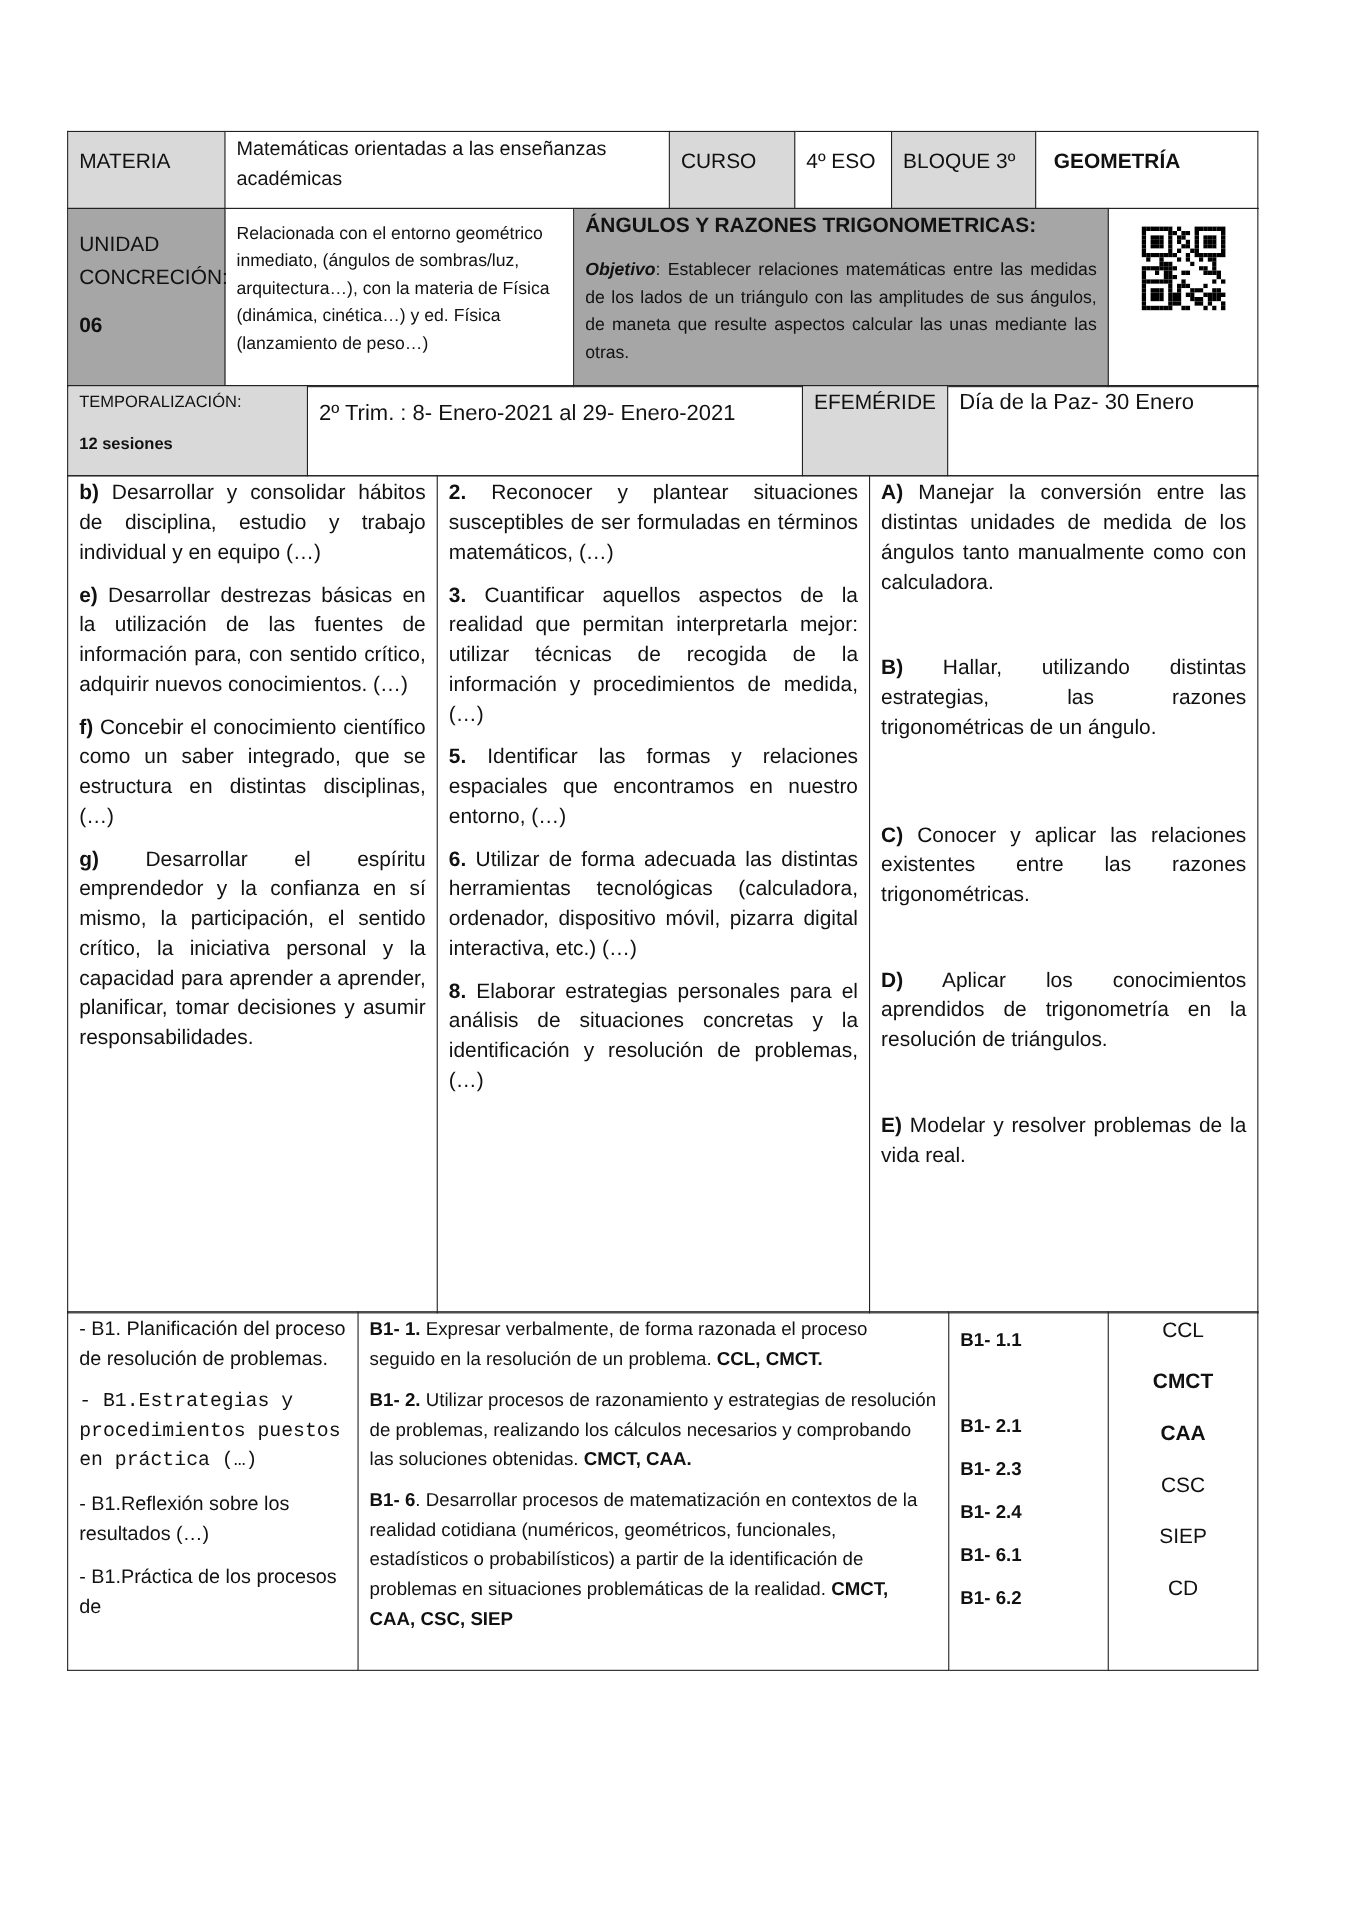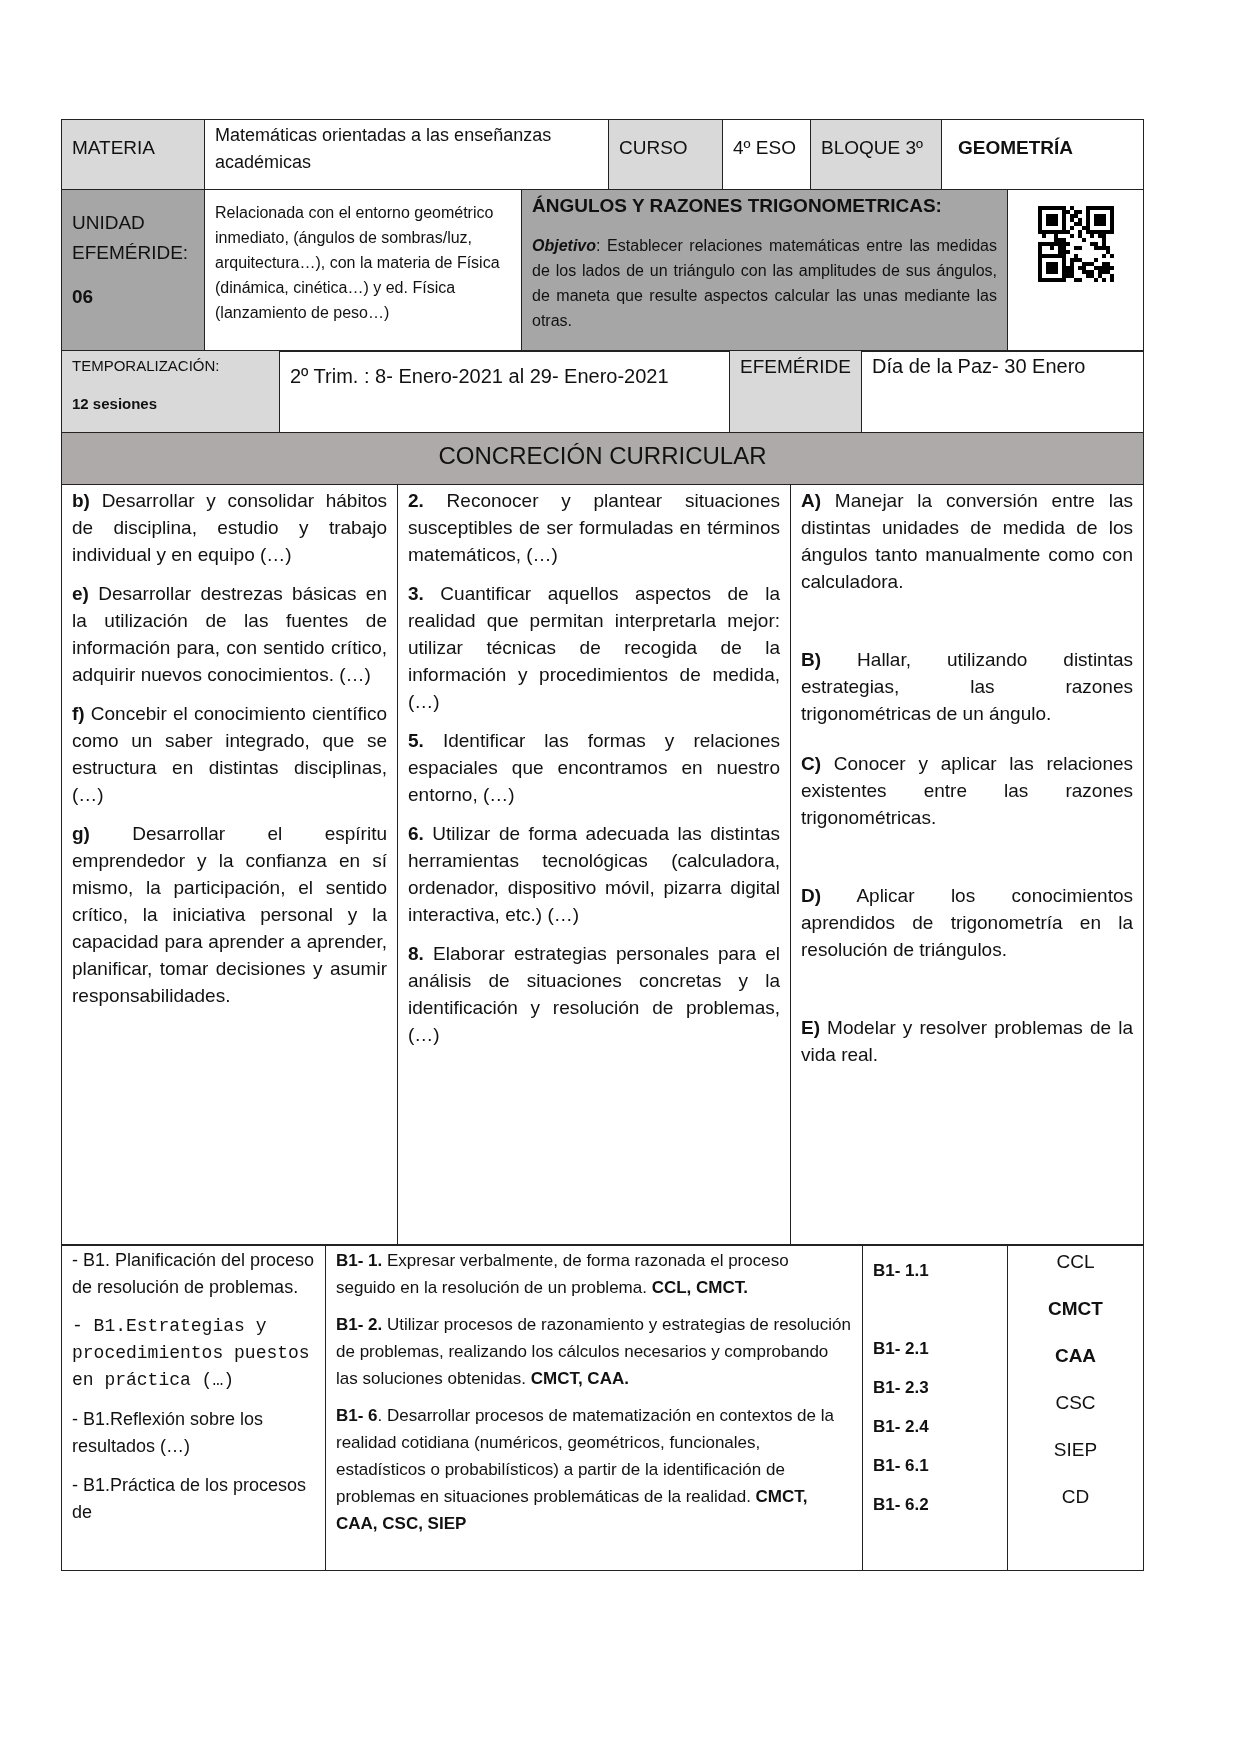--- a/index.html
+++ b/index.html
@@ -69,21 +69,21 @@
       <col style="width:143px">
         <col style="width:317px">
         <col style="width:486px">
         <col style="width:136px">
     </colgroup>
     <tbody>
         <tr style="height:162px">
       <td class="gray-d">
         <div class="cell" style="padding-top:18px;line-height:30px;">
           <div>UNIDAD</div>
-          <div>EFEMÉRIDE:</div>
+          <div>CONCRECIÓN:</div>
           <div style="margin-top:14px;font-weight:bold;">06</div>
         </div>
       </td>
       <td>
         <div class="cell small" style="padding-top:10px;">Relacionada con el entorno geométrico inmediato, (ángulos de sombras/luz, arquitectura…), con la materia de Física (dinámica, cinética…) y ed. Física (lanzamiento de peso…)</div>
       </td>
       <td class="gray-d">
         <div class="cell" style="padding-top:2px;">
           <div style="font-weight:bold;font-size:19px;margin-bottom:14px;">ÁNGULOS Y RAZONES TRIGONOMETRICAS:</div>
           <div class="just small"><b><i>Objetivo</i></b><span>: Establecer relaciones matemáticas entre las medidas de los lados de un triángulo con las amplitudes de sus ángulos, de maneta que resulte aspectos calcular las unas mediante las otras.</span></div>
@@ -486,25 +486,20 @@
   </tbody>
     </table>
 
   <table style="margin-top:-1.5px">
     <colgroup>
       <col style="width:336px">
         <col style="width:393px">
         <col style="width:353px">
     </colgroup>
     <tbody>
-        <tr style="height:52px">
-      <td colspan="3" class="gray-m">
-        <div class="center" style="font-size:24px;line-height:42px;padding-top:2px;">CONCRECIÓN CURRICULAR</div>
-      </td>
-    </tr>
     <tr style="height:761px">
       <td>
         <div class="cell" style="padding-top:2px;" id="etapa-list">
               <p class="para" style="margin-bottom: 12px;"><b>b)</b><span> Desarrollar y consolidar hábitos de disciplina, estudio y trabajo individual y en equipo (…)</span></p>
               <p class="para" style="margin-bottom: 12px;"><b>e)</b><span> Desarrollar destrezas básicas en la utilización de las fuentes de información para, con sentido crítico, adquirir nuevos conocimientos. (…)</span></p>
               <p class="para" style="margin-bottom: 12px;"><b>f)</b><span> Concebir el conocimiento científico como un saber integrado, que se estructura en distintas disciplinas, (…)</span></p>
               <p class="para" style="margin-bottom: 12px;"><b>g)</b><span> Desarrollar el espíritu emprendedor y la confianza en sí mismo, la participación, el sentido crítico, la iniciativa personal y la capacidad para aprender a aprender, planificar, tomar decisiones y asumir responsabilidades.</span></p>
             </div>
       </td>
       <td>
@@ -512,21 +507,21 @@
               <p class="para" style="margin-bottom: 12px;"><b>2.</b><span> Reconocer y plantear situaciones susceptibles de ser formuladas en términos matemáticos, (…)</span></p>
               <p class="para" style="margin-bottom: 12px;"><b>3.</b><span> Cuantificar aquellos aspectos de la realidad que permitan interpretarla mejor: utilizar técnicas de recogida de la información y procedimientos de medida, (…)</span></p>
               <p class="para" style="margin-bottom: 12px;"><b>5.</b><span> Identificar las formas y relaciones espaciales que encontramos en nuestro entorno, (…)</span></p>
               <p class="para" style="margin-bottom: 12px;"><b>6.</b><span> Utilizar de forma adecuada las distintas herramientas tecnológicas (calculadora, ordenador, dispositivo móvil, pizarra digital interactiva, etc.) (…)</span></p>
               <p class="para" style="margin-bottom: 12px;"><b>8.</b><span> Elaborar estrategias personales para el análisis de situaciones concretas y la identificación y resolución de problemas, (…)</span></p>
             </div>
       </td>
       <td>
         <div class="cell" style="padding-top:2px;" id="didacticos-list">
               <p class="para" style="margin-bottom: 51px;"><b>A)</b><span> Manejar la conversión entre las distintas unidades de medida de los ángulos tanto manualmente como con calculadora.</span></p>
-              <p class="para" style="margin-bottom: 23px;"><b>B)</b><span> Hallar, utilizando distintas estrategias, las razones trigonométricas de un ángulo.</span></p>
+              <p class="para" style="margin-bottom: 71px;"><b>B)</b><span> Hallar, utilizando distintas estrategias, las razones trigonométricas de un ángulo.</span></p>
               <p class="para" style="margin-bottom: 51px;"><b>C)</b><span> Conocer y aplicar las relaciones existentes entre las razones trigonométricas.</span></p>
               <p class="para" style="margin-bottom: 51px;"><b>D)</b><span> Aplicar los conocimientos aprendidos de trigonometría en la resolución de triángulos.</span></p>
               <p class="para" style="margin-bottom: 0px;"><b>E)</b><span> Modelar y resolver problemas de la vida real.</span></p>
             </div>
       </td>
     </tr>
   </tbody>
     </table>
 
   <table style="margin-top:-1.5px">

